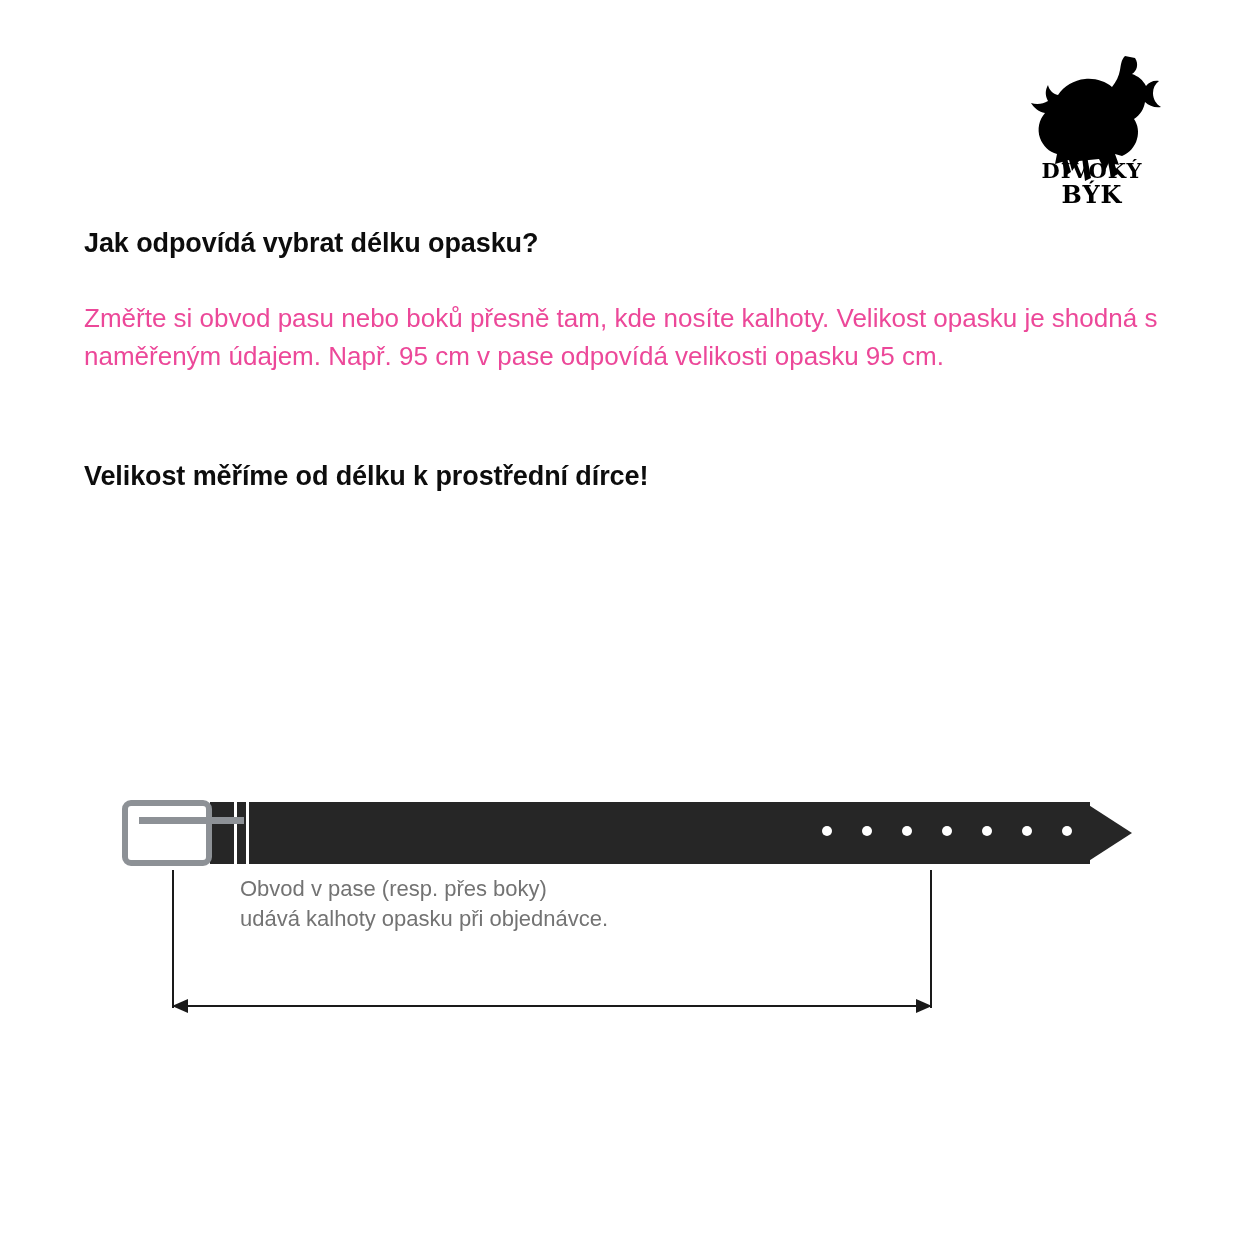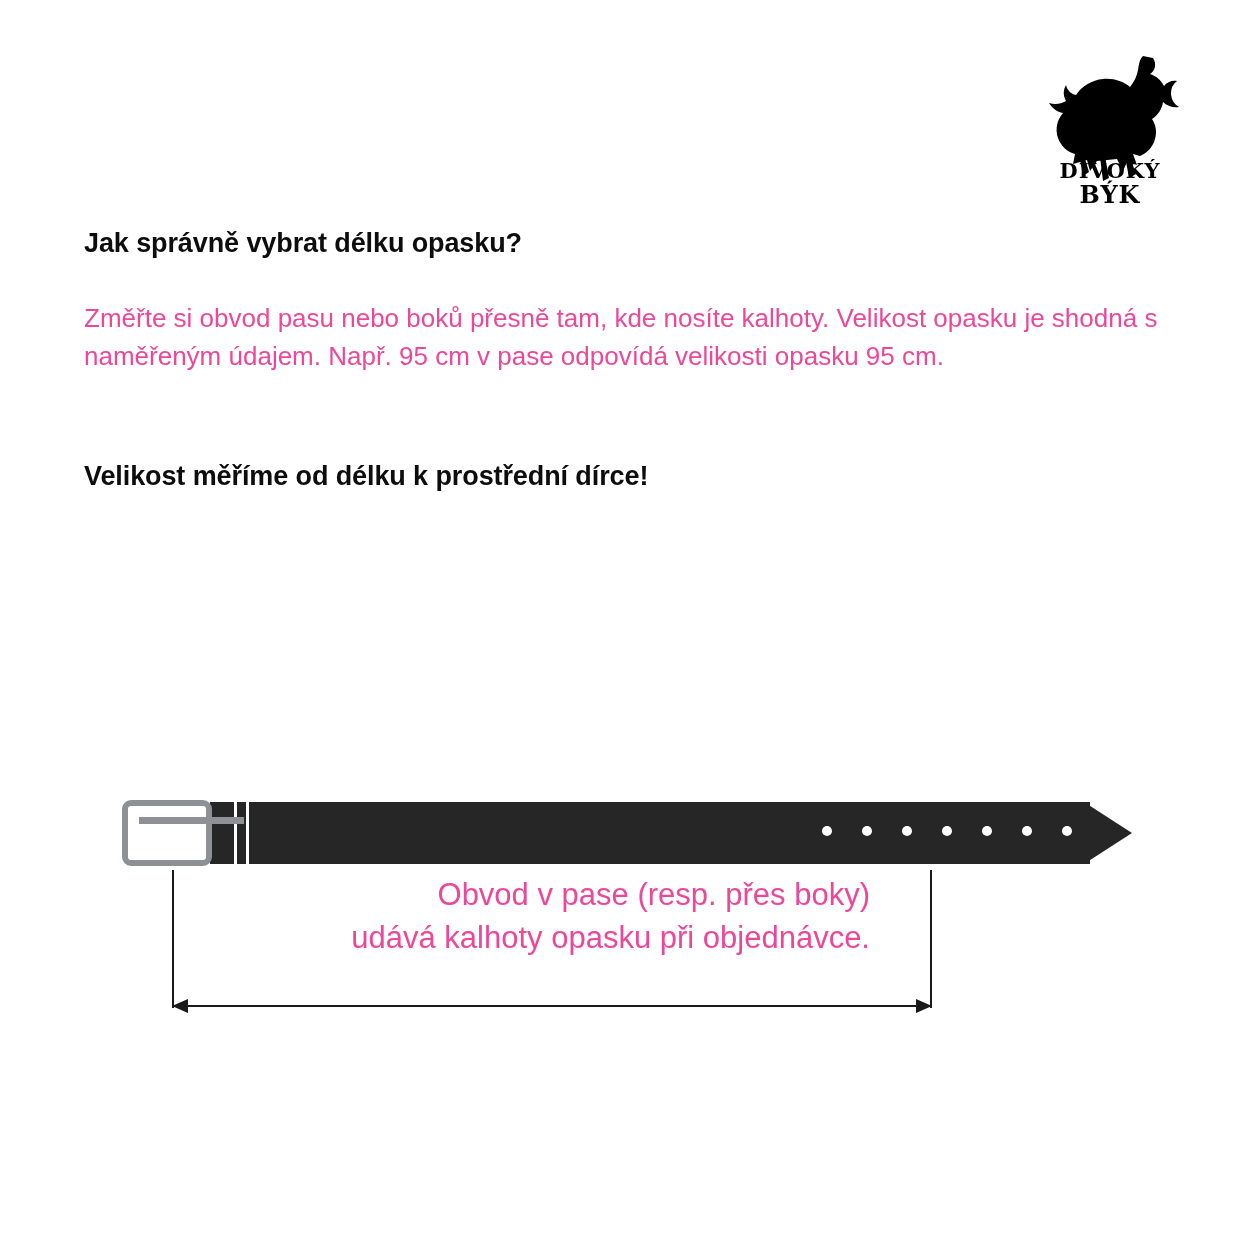--- a/index.html
+++ b/index.html
@@ -14,21 +14,21 @@
     font-family: "Liberation Sans", sans-serif;
     color: #111111;
     position: relative;
     overflow: hidden;
   }
 
   
   .logo-wrap {
     position: absolute;
     top: 40px;
-    right: 55px;
+    right: 73px;
     width: 170px;
     height: 165px;
   }
   .logo-wrap svg { display: block; }
 
   
   .content {
     position: absolute;
     left: 84px;
     top: 228px;
@@ -157,24 +157,24 @@
     top: 224px;
     width: 760px;
     height: 24px;
   }
 
   .caption {
     position: absolute;
     left: 240px;
     top: 104px;
     width: 630px;
-    text-align: right;
-    font-size: 31px;
+    text-align: left;
+    font-size: 22px;
     line-height: 1.38;
-    color: #ec4899;
+    color: #737373;
   }
 </style>
 </head>
 <body>
 
 <div class="logo-wrap">
   <svg width="170" height="165" viewBox="0 0 170 165" xmlns="http://www.w3.org/2000/svg">
     <g fill="#000000">
 
       <path d="M128 18 c4 6 2 13 -3 16 c6 2 11 6 14 12 c3 -4 8 -6 13 -5 c-4 3 -6 7 -6 12 c0 6 3 11 8 14 c-6 1 -12 -1 -16 -5 c-1 7 -5 13 -11 17 c4 6 5 13 3 20 c-2 8 -8 14 -15 17 l-7 -2 l4 11 l-10 -3 l-4 9 l-6 -12 l-20 2 l-7 10 l-3 -11 l-14 4 l2 -10 c-8 -2 -14 -8 -17 -16 c-3 -9 -1 -18 5 -25 c-6 -1 -11 -5 -14 -10 c6 2 12 1 17 -2 c-3 -5 -3 -11 0 -16 c1 5 5 9 10 10 c6 -9 16 -15 27 -16 c10 -1 20 2 27 8 c4 -5 7 -11 8 -17 c1 -5 1 -10 5 -14 z"></path>
@@ -183,21 +183,21 @@
       <path d="M104 114 l7 20 l-7 4 l-4 -22 z"></path>
     </g>
     <g font-family="DejaVu Serif, serif" fill="#000000">
       <text x="85" y="138" font-size="21" font-weight="bold" text-anchor="middle" letter-spacing="1">DIVOKÝ</text>
       <text x="85" y="163" font-size="24" font-weight="bold" text-anchor="middle" letter-spacing="1">BÝK</text>
     </g>
   </svg>
 </div>
 
 <div class="content">
-  <h2 class="heading">Jak správně vybrat délku opasku?</h2>
+  <h2 class="heading">Jak odpovídá vybrat délku opasku?</h2>
   <p class="para">Změřte si obvod pasu nebo boků přesně tam, kde nosíte kalhoty. Velikost opasku je shodná s naměřeným údajem. Např. 95 cm v pase odpovídá velikosti opasku 95 cm.</p>
   <div class="gap-1"></div>
   <h2 class="heading">Velikost měříme od délku k prostřední dírce!</h2>
 </div>
 
 <div class="diagram">
 
   <div class="belt-stage">
     <div class="belt-body"></div>
     <div class="belt-tip"></div>

